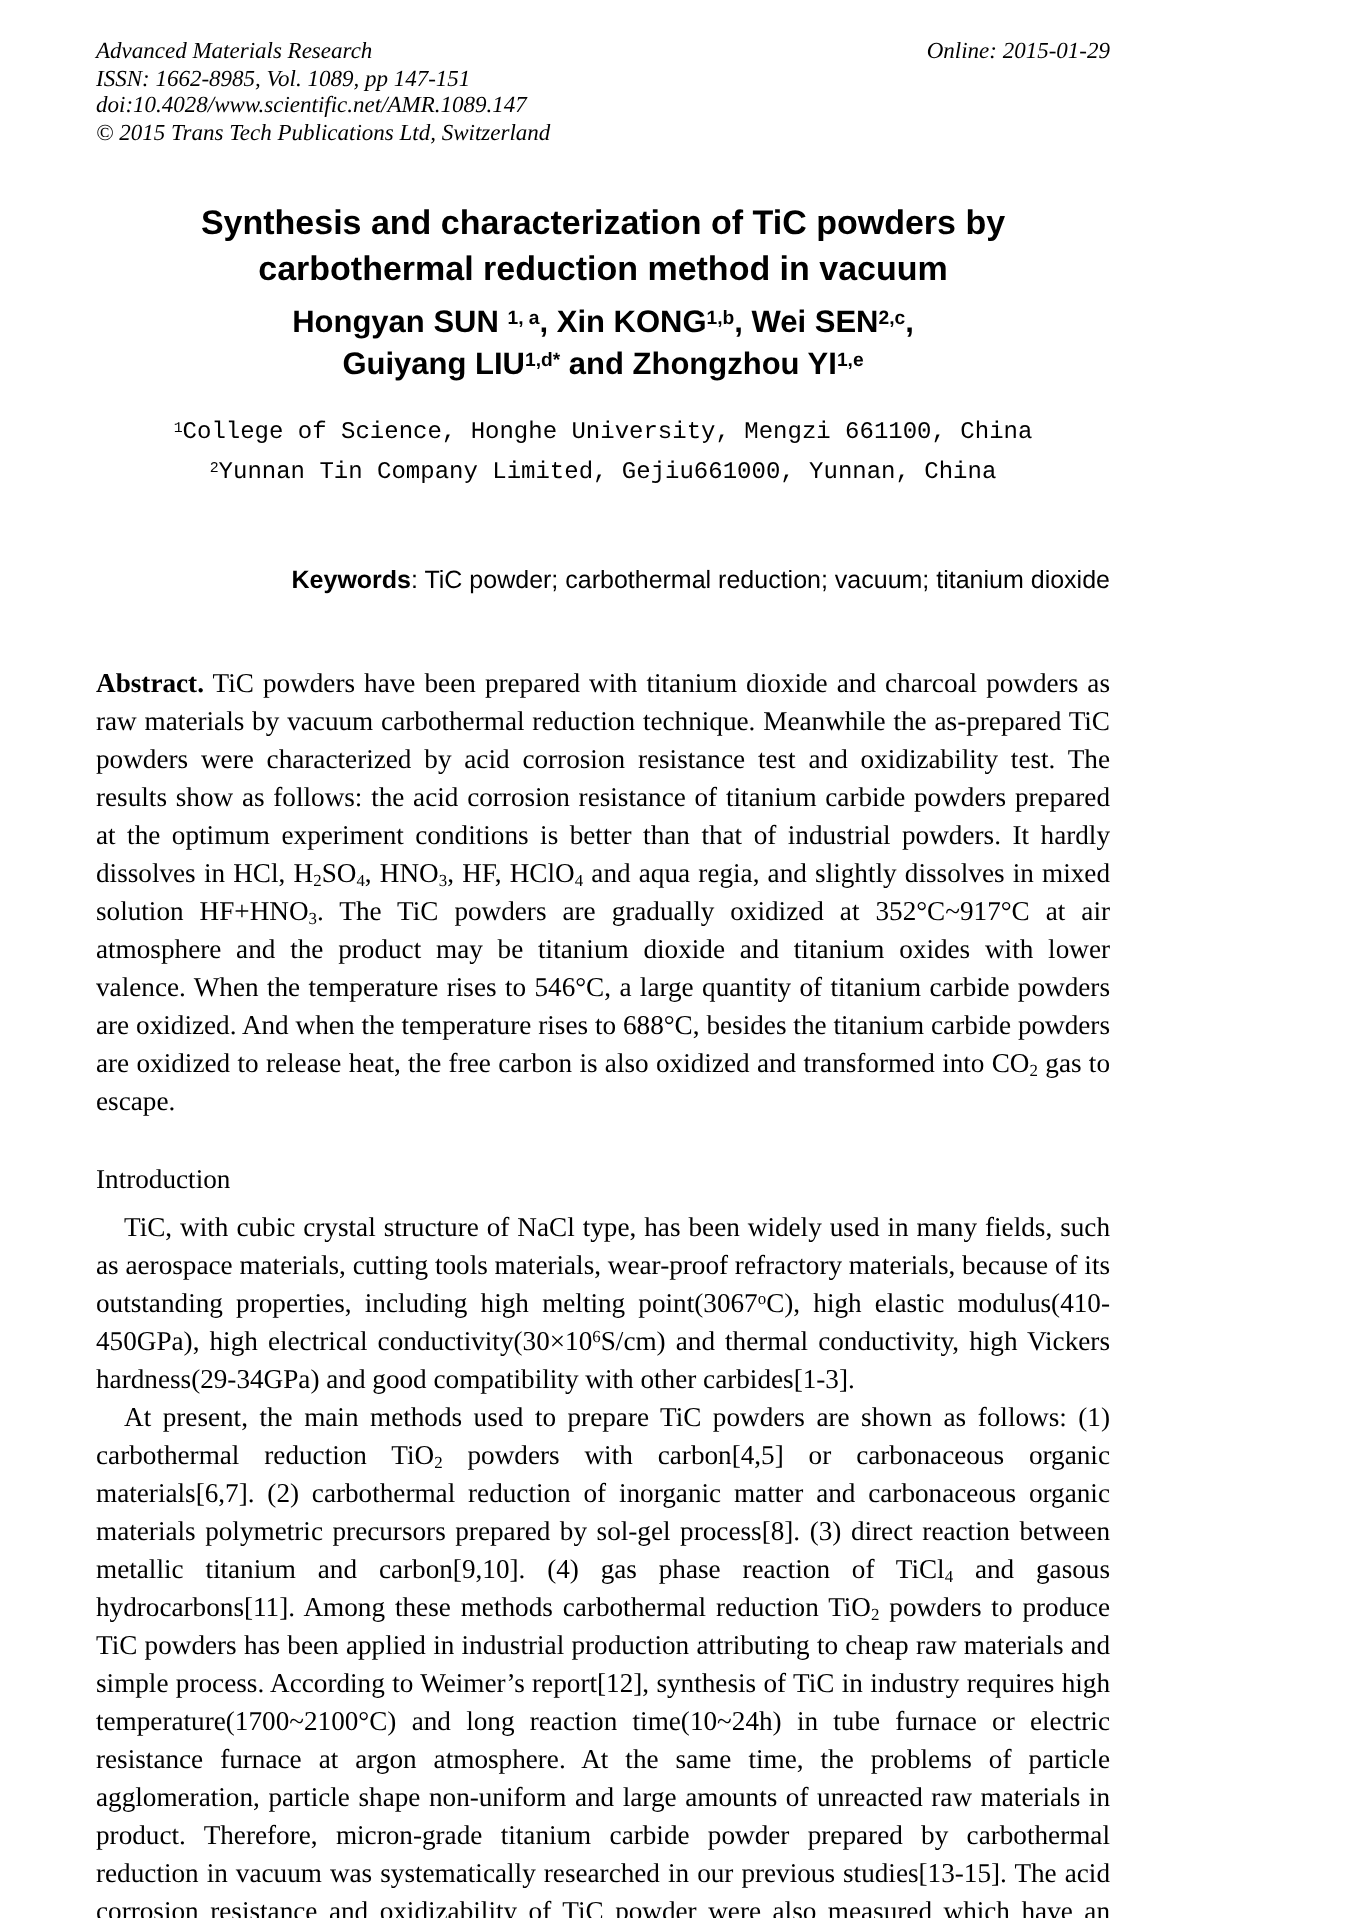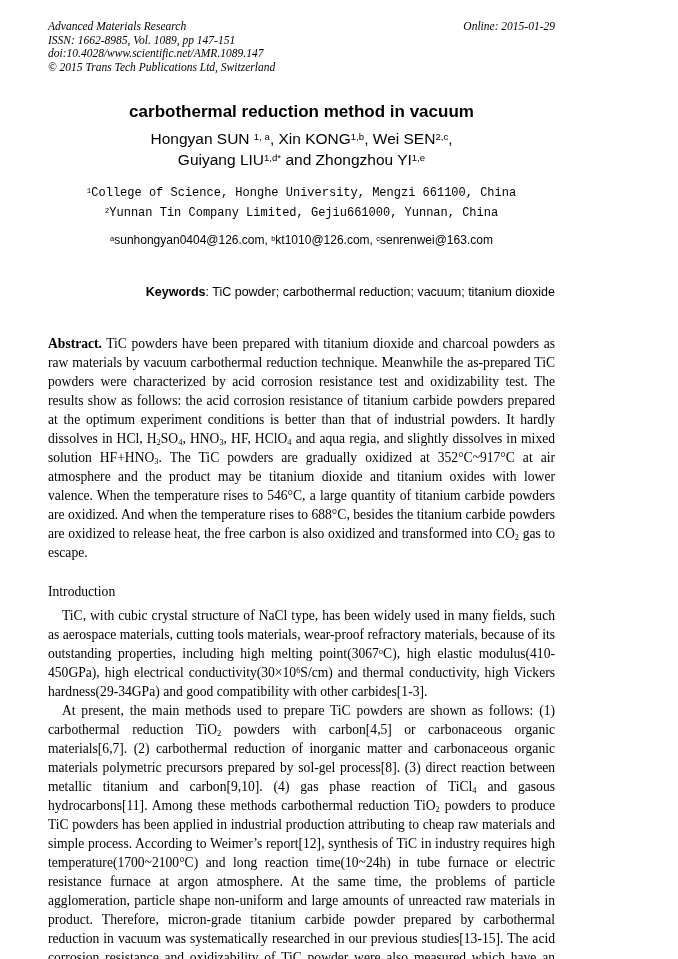--- a/index.html
+++ b/index.html
@@ -39,20 +39,21 @@
     font-size: 17px;
     line-height: 23px;
   }
   .paper-title .tline { display: block; }
   .authors {
     margin-top: 5px;
     text-align: center;
     font-family: "Liberation Sans", "DejaVu Sans", sans-serif;
     font-size: 15.5px;
     line-height: 21px;
+    font-weight: bold;
   }
   .affiliations {
     margin-top: 13px;
     text-align: center;
     font-family: Liberation Mono, monospace;
     font-size: 12px;
     line-height: 20px;
   }
   .emails {
     text-align: center;
@@ -105,35 +106,35 @@
     <div class="header-left">
       <div class="hline">Advanced Materials Research</div>
       <div class="hline">ISSN: 1662-8985, Vol. 1089, pp 147-151</div>
       <div class="hline">doi:10.4028/www.scientific.net/AMR.1089.147</div>
       <div class="hline">© 2015 Trans Tech Publications Ltd, Switzerland</div>
     </div>
     <div class="header-right">Online: 2015-01-29</div>
   </div>
 
   <h1 class="paper-title">
+    <span class="tline">Synthesis and characterization of TiC powders by</span>
     <span class="tline">carbothermal reduction method in vacuum</span>
   </h1>
 
   <div class="authors">
     <div class="author-line">Hongyan SUN <sup>1, a</sup>, Xin KONG<sup>1,b</sup>, Wei SEN<sup>2,c</sup>,</div>
     <div class="author-line">Guiyang LIU<sup>1,d*</sup> and Zhongzhou YI<sup>1,e</sup></div>
   </div>
 
   <div class="affiliations">
     <div class="affiliation"><sup>1</sup>College of Science, Honghe University, Mengzi 661100, China</div>
     <div class="affiliation"><sup>2</sup>Yunnan Tin Company Limited, Gejiu661000, Yunnan, China</div>
   </div>
 
   <div class="emails">
-    <div class="email-line"><sup>a</sup>sunhongyan0404@126.com, <sup>b</sup>kt1010@126.com, <sup>c</sup>senrenwei@163.com</div>
   </div>
 
   <div class="keywords"><b>Keywords</b>: TiC powder; carbothermal reduction; vacuum; titanium dioxide</div>
 
   <p class="body-par abstract"><b>Abstract.</b> TiC powders have been prepared with titanium dioxide and charcoal powders as raw materials by vacuum carbothermal reduction technique. Meanwhile the as-prepared TiC powders were characterized by acid corrosion resistance test and oxidizability test. The results show as follows: the acid corrosion resistance of titanium carbide powders prepared at the optimum experiment conditions is better than that of industrial powders. It hardly dissolves in HCl, H<sub>2</sub>SO<sub>4</sub>, HNO<sub>3</sub>, HF, HClO<sub>4</sub> and aqua regia, and slightly dissolves in mixed solution HF+HNO<sub>3</sub>. The TiC powders are gradually oxidized at 352°C~917°C at air atmosphere and the product may be titanium dioxide and titanium oxides with lower valence. When the temperature rises to 546°C, a large quantity of titanium carbide powders are oxidized. And when the temperature rises to 688°C, besides the titanium carbide powders are oxidized to release heat, the free carbon is also oxidized and transformed into CO<sub>2</sub> gas to escape.</p>
 
   <h2 class="section-heading">Introduction</h2>
 
   <p class="body-par indent">TiC, with cubic crystal structure of NaCl type, has been widely used in many fields, such as aerospace materials, cutting tools materials, wear-proof refractory materials, because of its outstanding properties, including high melting point(3067<sup>o</sup>C), high elastic modulus(410-450GPa), high electrical conductivity(30×10<sup>6</sup>S/cm) and thermal conductivity, high Vickers hardness(29-34GPa) and good compatibility with other carbides[1-3].</p>
   <p class="body-par indent">At present, the main methods used to prepare TiC powders are shown as follows: (1) carbothermal reduction TiO<sub>2</sub> powders with carbon[4,5] or carbonaceous organic materials[6,7]. (2) carbothermal reduction of inorganic matter and carbonaceous organic materials polymetric precursors prepared by sol-gel process[8]. (3) direct reaction between metallic titanium and carbon[9,10]. (4) gas phase reaction of TiCl<sub>4</sub> and gasous hydrocarbons[11]. Among these methods carbothermal reduction TiO<sub>2</sub> powders to produce TiC powders has been applied in industrial production attributing to cheap raw materials and simple process. According to Weimer’s report[12], synthesis of TiC in industry requires high temperature(1700~2100°C) and long reaction time(10~24h) in tube furnace or electric resistance furnace at argon atmosphere. At the same time, the problems of particle agglomeration, particle shape non-uniform and large amounts of unreacted raw materials in product. Therefore, micron-grade titanium carbide powder prepared by carbothermal reduction in vacuum was systematically researched in our previous studies[13-15]. The acid corrosion resistance and oxidizability of TiC powder were also measured which have an important reference value to application and extension of TiC powders prepared by carbothermal reduction in vacuum.</p>

